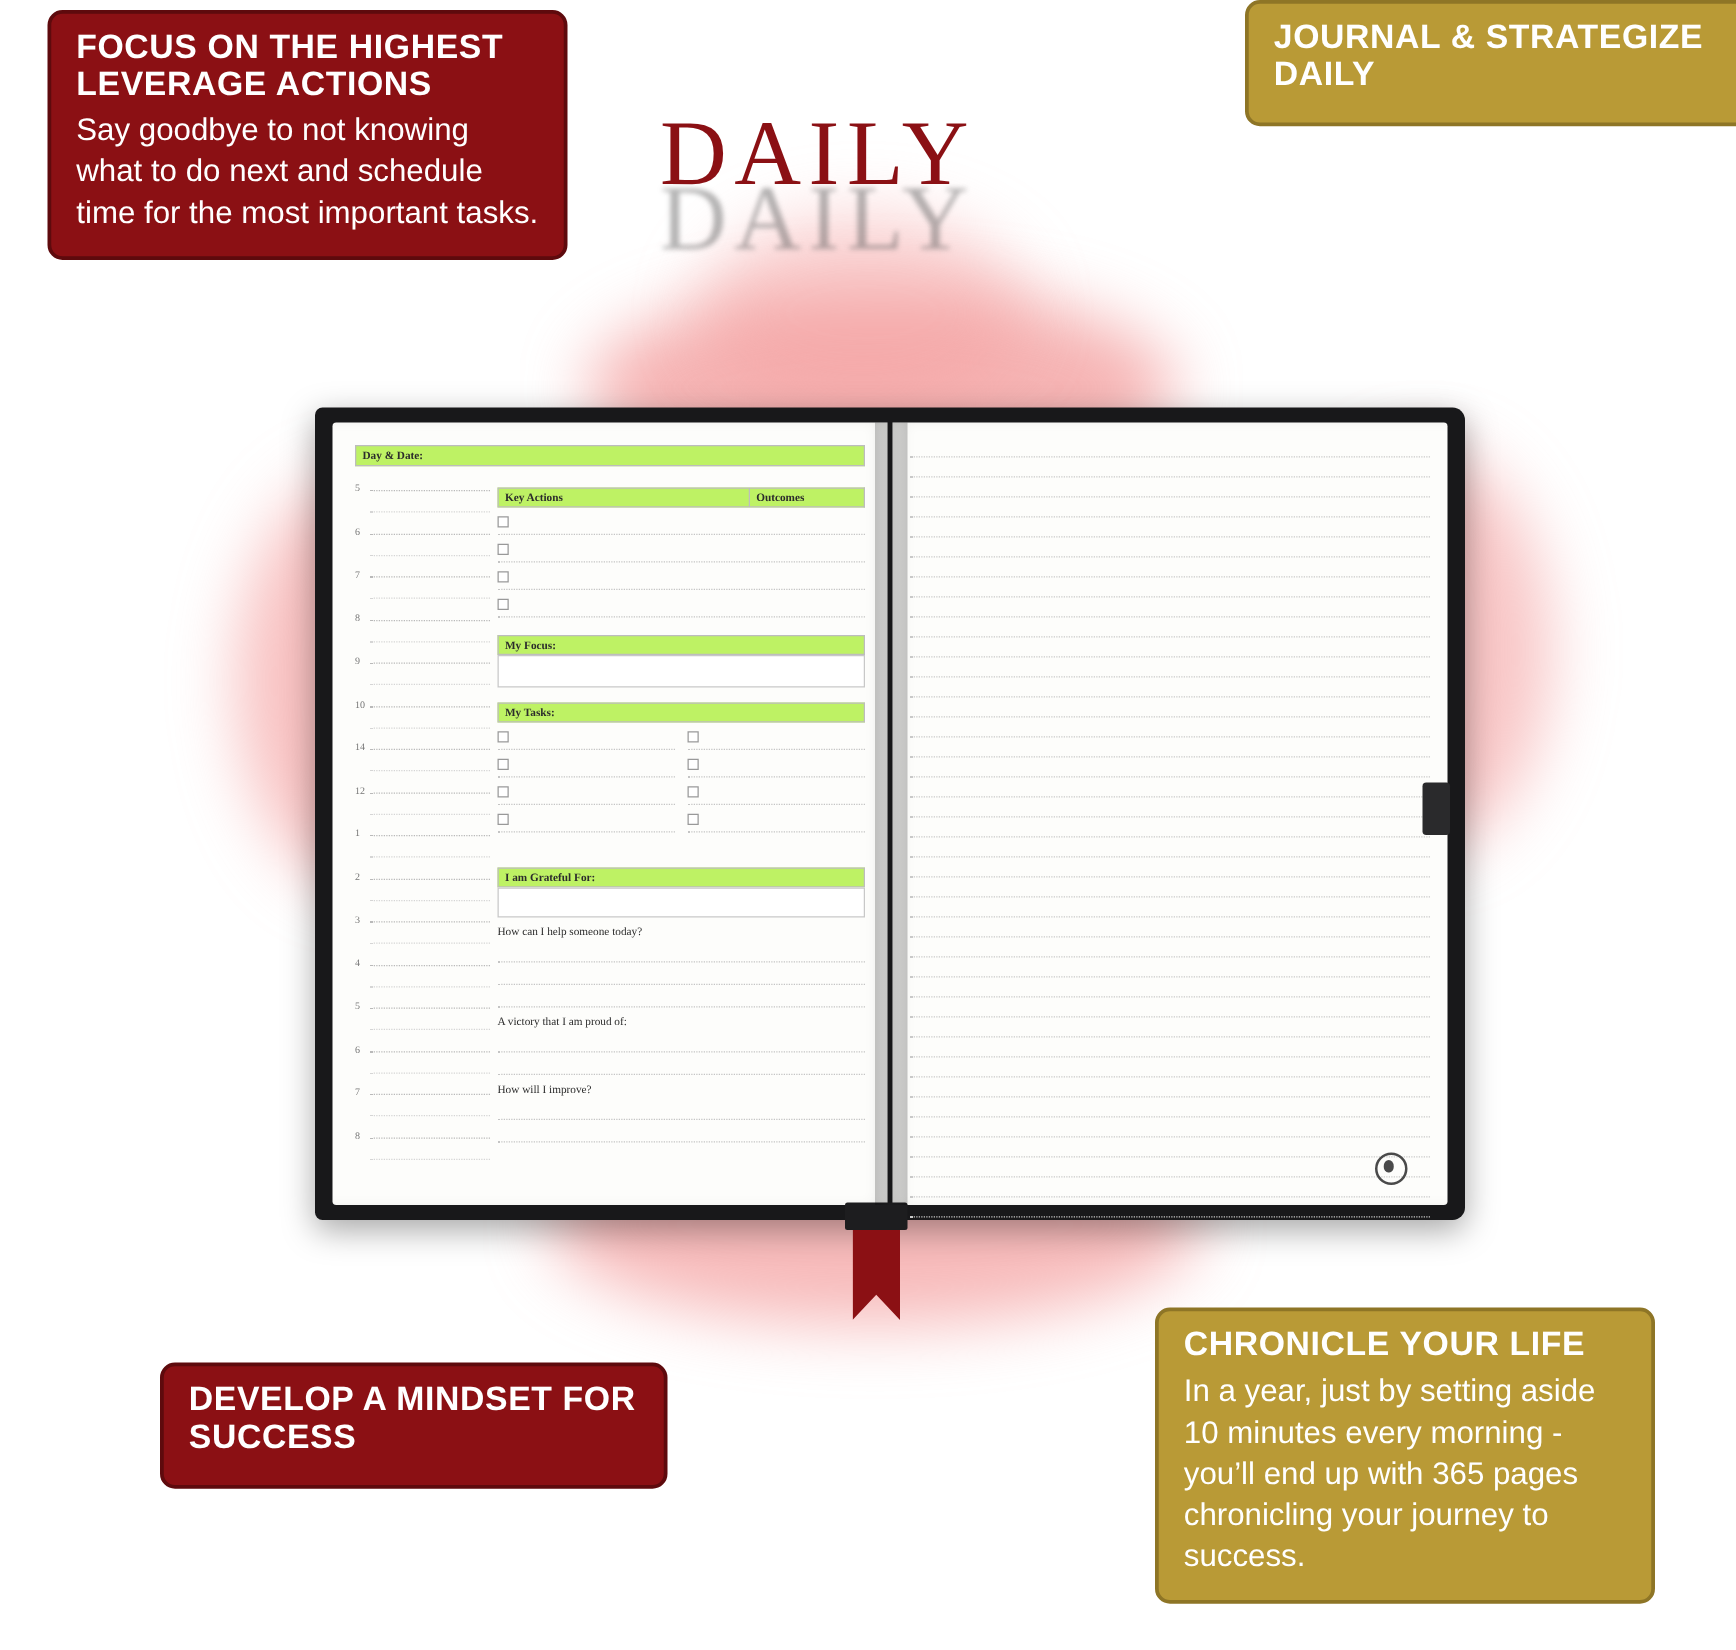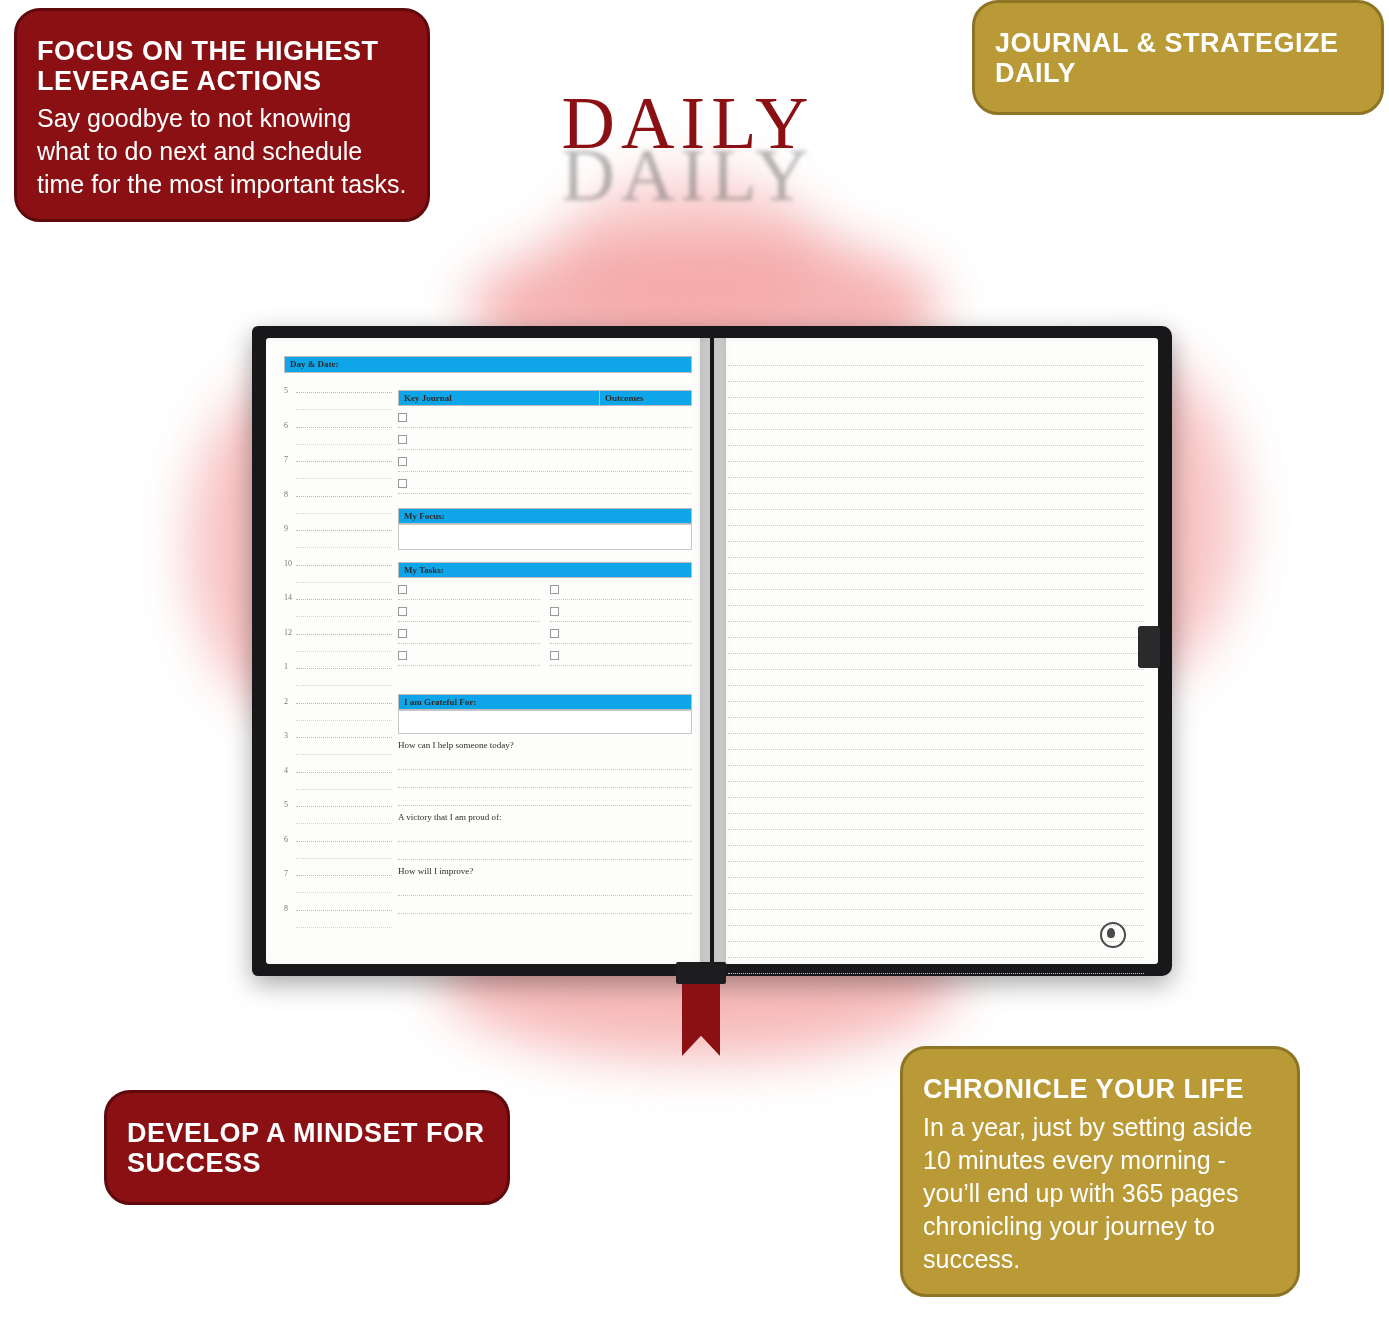--- a/index.html
+++ b/index.html
@@ -12,25 +12,26 @@
     height: 1320px;
     position: relative;
     overflow: hidden;
     font-family: "Liberation Sans", sans-serif;
     color: #222;
   }
 
   
   .callout {
     position: absolute;
-    border-radius: 26px;
-    padding: 26px 20px 18px 20px;
+    border-radius: 12px;
+    padding: 12px 20px 18px 20px;
     box-sizing: border-box;
     color: #ffffff;
     line-height: 1.18;
+    margin-left: 24px;
   }
   .callout .c-title {
     font-weight: bold;
     font-size: 27px;
     letter-spacing: 0.5px;
     text-transform: uppercase;
     margin: 0 0 6px 0;
     line-height: 1.1;
   }
   .callout .c-body {
@@ -48,25 +49,24 @@
   }
 
   #callout-top-left   { left: 14px;  top: 8px;    width: 416px; }
   #callout-top-right  { left: 972px; top: 0px;    width: 412px; }
   #callout-bot-left   { left: 104px; top: 1090px; width: 406px; }
   #callout-bot-right  { left: 900px; top: 1046px; width: 400px; }
 
   
   #daily-wrap {
     position: absolute;
-    left: 508px;
+    left: 528px;
     top: 86px;
     width: 360px;
     height: 140px;
-    text-align: center;
   }
   #daily-title {
     font-family: "Liberation Serif", serif;
     font-size: 74px;
     letter-spacing: 6px;
     color: #8b1014;
     line-height: 1;
     position: relative;
     z-index: 3;
   }
@@ -153,21 +153,21 @@
     border-radius: 2px;
   }
 
   
   .lp {
     position: absolute;
     font-family: "Liberation Serif", serif;
     color: #2c2c2c;
   }
   .band {
-    background: #0ea5e9;
+    background: #bef264;
     border: 1px solid #bdbdbd;
     font-size: 9px;
     font-weight: bold;
     padding: 2px 5px;
     box-sizing: border-box;
   }
   .hour-col { position: absolute; left: 18px; top: 52px; width: 108px; }
   .hour-row { height: 34.5px; position: relative; }
   .hour-row .hr-num {
     position: absolute; left: 0; top: -4px;
@@ -369,21 +369,21 @@
       <div class="hour-row">
           <span class="hr-num">8</span>
           <div class="hr-line"></div>
           <div class="hr-line2"></div>
         </div>
     </div>
 
     <div class="right-col lp" style="top:52px;">
 
       <div class="ka-head">
-        <div class="band k1">Key Journal</div>
+        <div class="band k1">Key Actions</div>
         <div class="band k2">Outcomes</div>
       </div>
       <div class="task-line">
           <span class="chk"></span>
         </div>
       <div class="task-line">
           <span class="chk"></span>
         </div>
       <div class="task-line">
           <span class="chk"></span>

